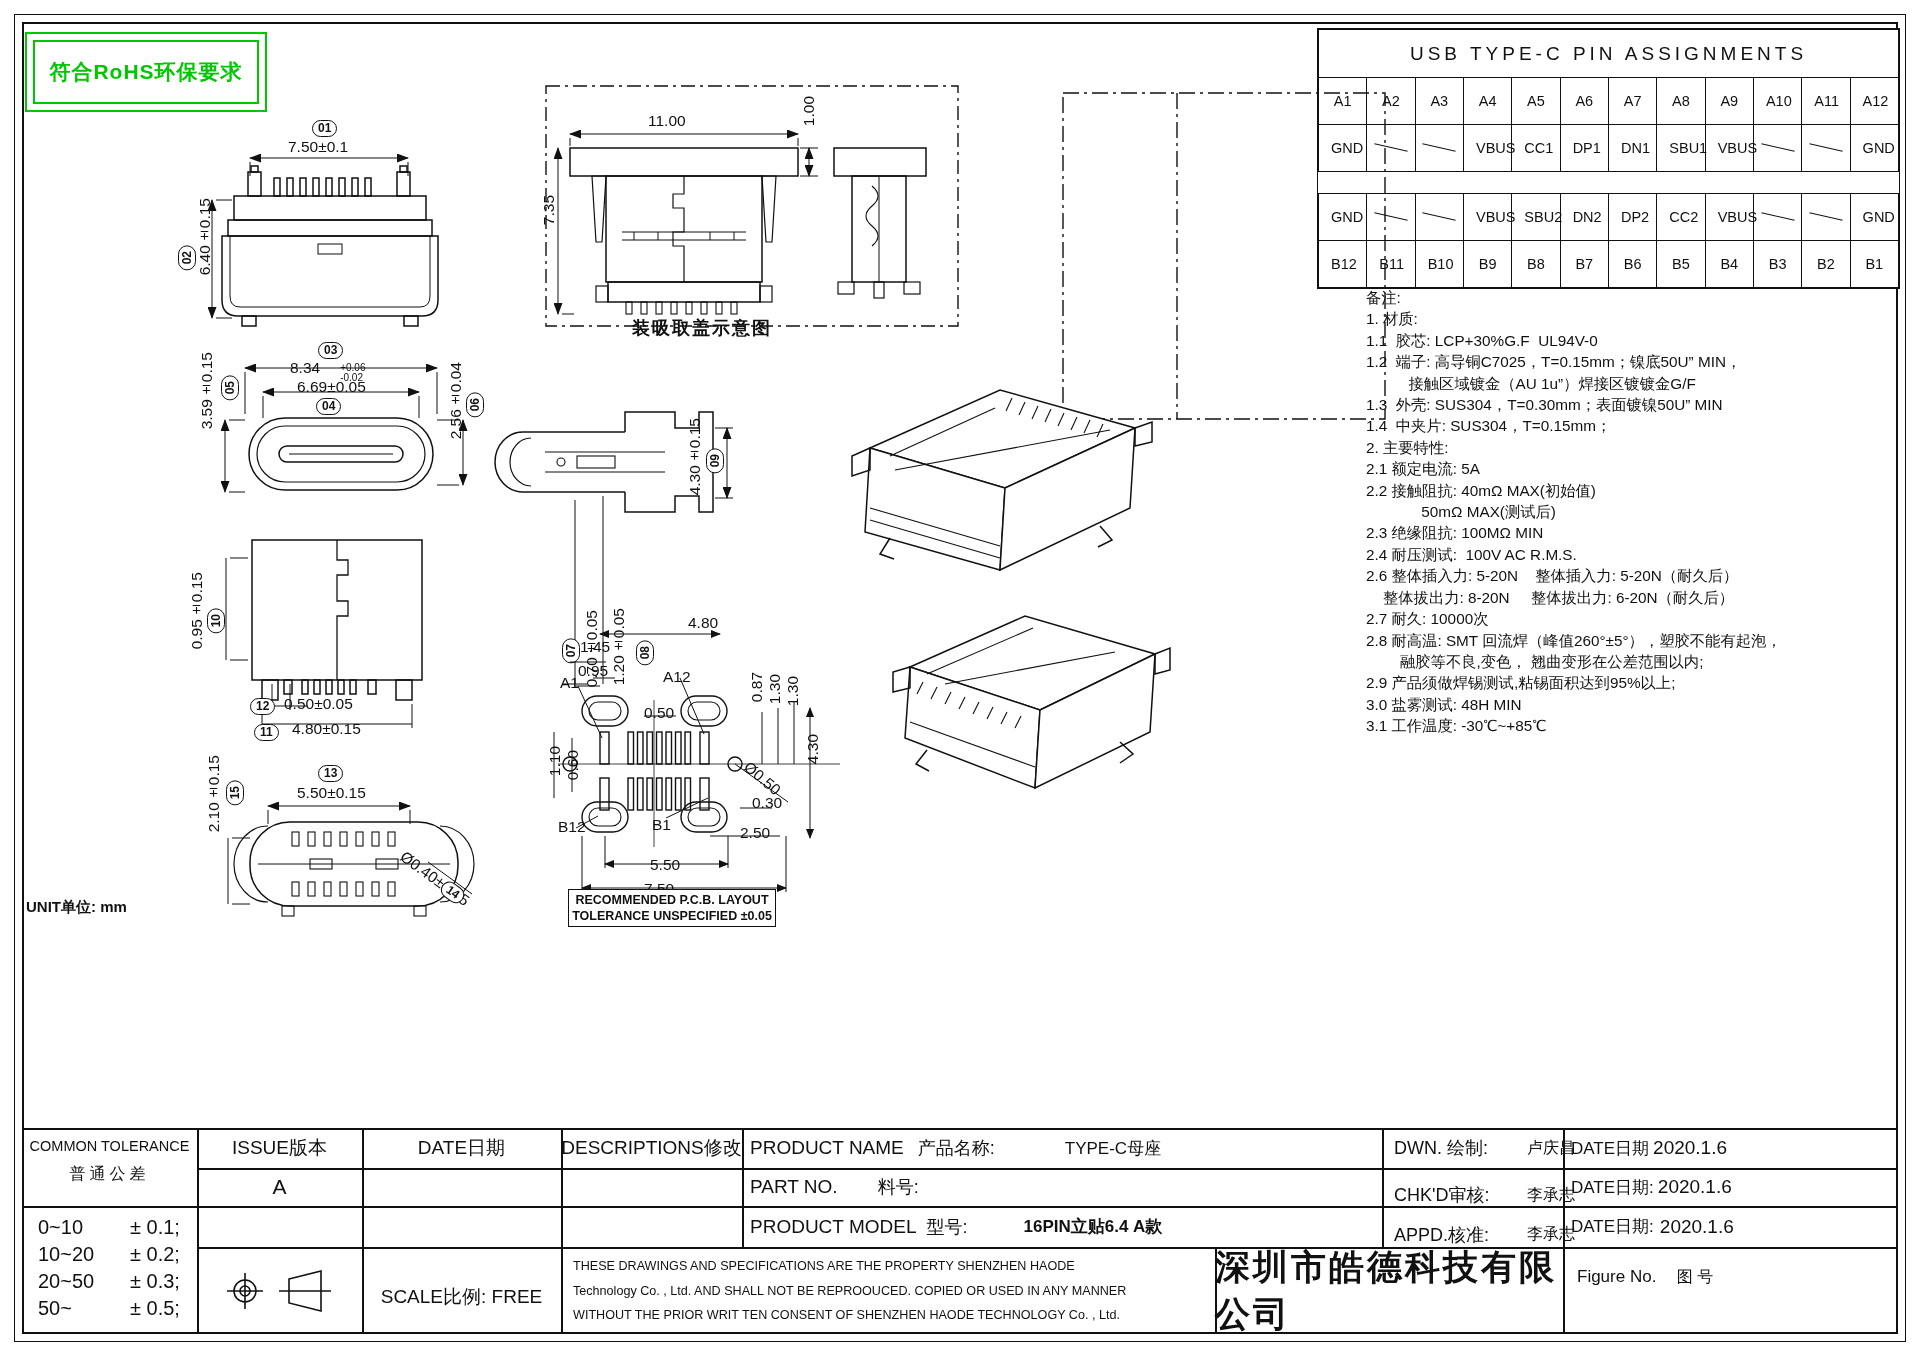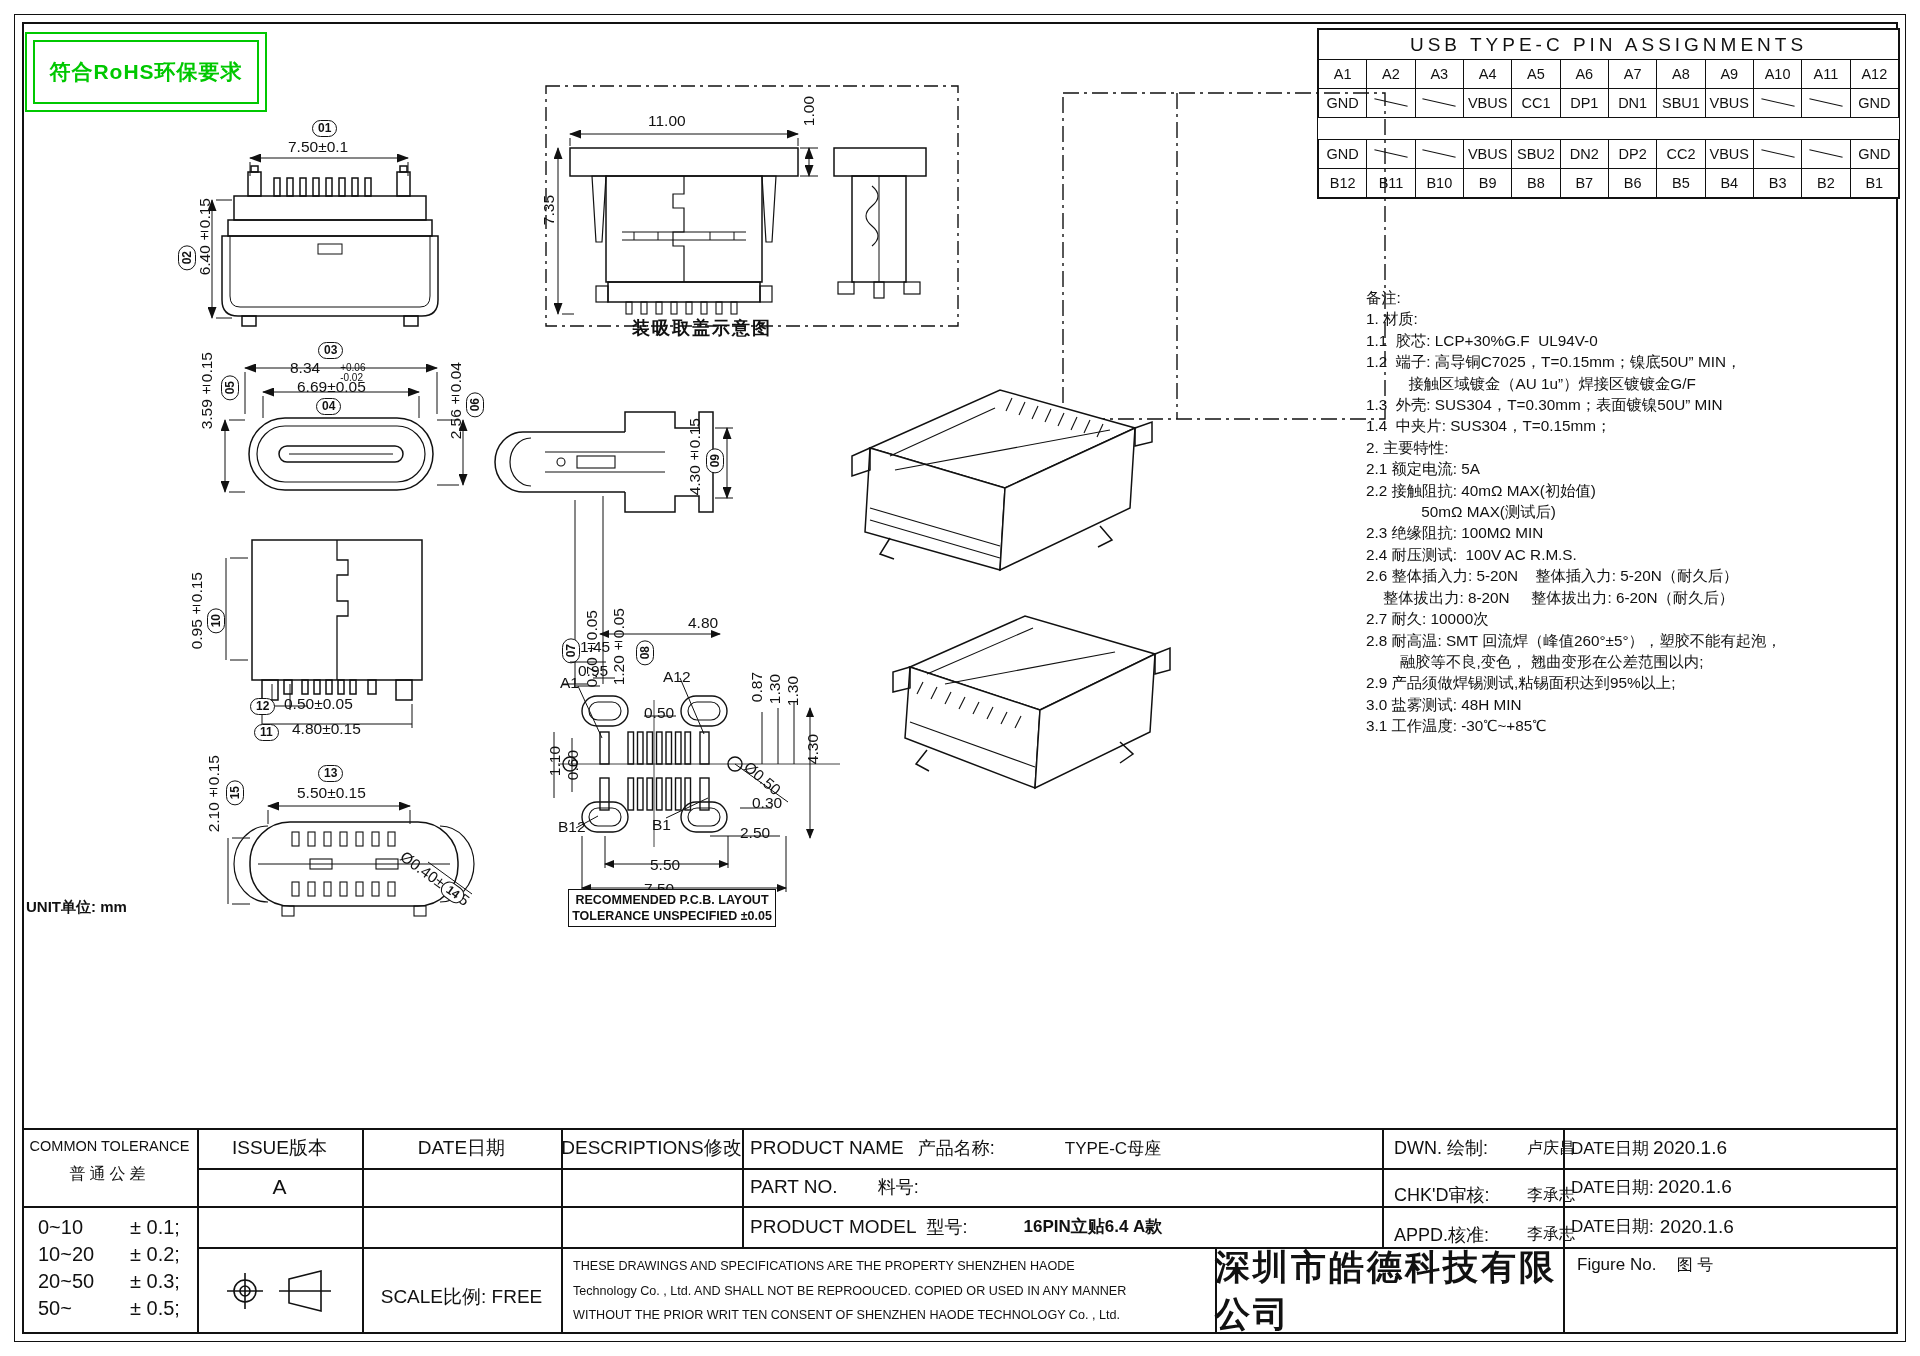--- a/index.html
+++ b/index.html
@@ -10,21 +10,21 @@
   .lbl{position:absolute;font-size:15.5px;white-space:nowrap;color:#111}
   .vlbl{position:absolute;writing-mode:vertical-rl;transform:rotate(180deg);font-size:15.5px;white-space:nowrap;color:#111}
   .dlbl{position:absolute;font-size:15.5px;white-space:nowrap;transform-origin:left center}
   .balloon{position:absolute;border:1.5px solid #111;border-radius:10px;padding:0 5px;font-size:12px;font-weight:700;line-height:15px;background:#fff}
   .vballoon{position:absolute;writing-mode:vertical-rl;transform:rotate(180deg);border:1.5px solid #111;border-radius:10px;padding:5px 1px;font-size:12px;font-weight:700;background:#fff}
   .rohs-outer{position:absolute;left:25px;top:32px;width:238px;height:76px;border:2px solid #00c800;display:flex;align-items:center;justify-content:center}
   .rohs-inner{width:222px;height:60px;border:2px solid #00c800;display:flex;align-items:center;justify-content:center}
   .rohs-text{color:#00c800;font-size:21px;font-weight:700;letter-spacing:1px}
   .pin-table{position:absolute;left:1317px;top:28px;width:581px;border:1.5px solid #111;background:#fff}
   .pt{width:100%;border-collapse:collapse;table-layout:fixed}
-  .pt td{border:1.2px solid #111;height:22px;text-align:center;font-size:14.5px;padding:3px;position:relative;overflow:visible}
+  .pt td{border:1.2px solid #111;height:22px;text-align:center;font-size:14.5px;padding:12px;position:relative;overflow:visible}
   .pt td.title{font-size:19px;letter-spacing:4px;height:23px;border-bottom:1.2px solid #111}
   .pt-gap{height:21px}
   .slash{display:block;position:absolute;left:14%;right:14%;top:48%;border-top:1.6px solid #111;transform:rotate(13deg)}
   .notes{position:absolute;left:1366px;top:287px;width:528px}
   .notes div{white-space:pre;font-size:15.3px;line-height:21.4px;color:#111}
   .hline{position:absolute;height:2px;background:#111}
   .vline{position:absolute;width:2px;background:#111}
   .cell{position:absolute;display:flex;align-items:center}
   .center{justify-content:center}
   .tol-row{display:flex;align-items:flex-start;height:27px;font-size:20px}
@@ -644,18 +644,18 @@
   </div>
   <div class="cell center" style="left:362px;top:1247px;width:199px;height:99px;font-size:19px">SCALE比例: FREE</div>
   <div class="abs" style="left:561px;top:1247px;width:654px;height:87px;padding:7px 12px;box-sizing:border-box">
     <div style="font-size:12.6px;line-height:1.95">THESE  DRAWINGS  AND  SPECIFICATIONS  ARE  THE  PROPERTY SHENZHEN  HAODE</div>
     <div style="font-size:12.6px;line-height:1.95">Technology Co. , Ltd. AND SHALL NOT BE  REPROOUCED. COPIED  OR USED IN ANY MANNER</div>
     <div style="font-size:12.6px;line-height:1.95">WITHOUT    THE  PRIOR  WRIT TEN  CONSENT OF   SHENZHEN HAODE TECHNOLOGY Co. , Ltd.</div>
   </div>
   <div class="cell center" style="left:1215px;top:1247px;width:348px;height:87px">
     <span class="company">深圳市皓德科技有限公司</span>
   </div>
-  <div class="abs" style="left:1563px;top:1247px;width:335px;height:87px;padding:8px 14px;box-sizing:border-box">
+  <div class="abs" style="left:1563px;top:1247px;width:335px;height:87px;padding:20px 14px;box-sizing:border-box">
     <span style="font-size:17px">Figure No.</span>
     <span style="font-size:16px;margin-left:16px">图  号</span>
   </div>
 
 </div>
 
 </body></html>

